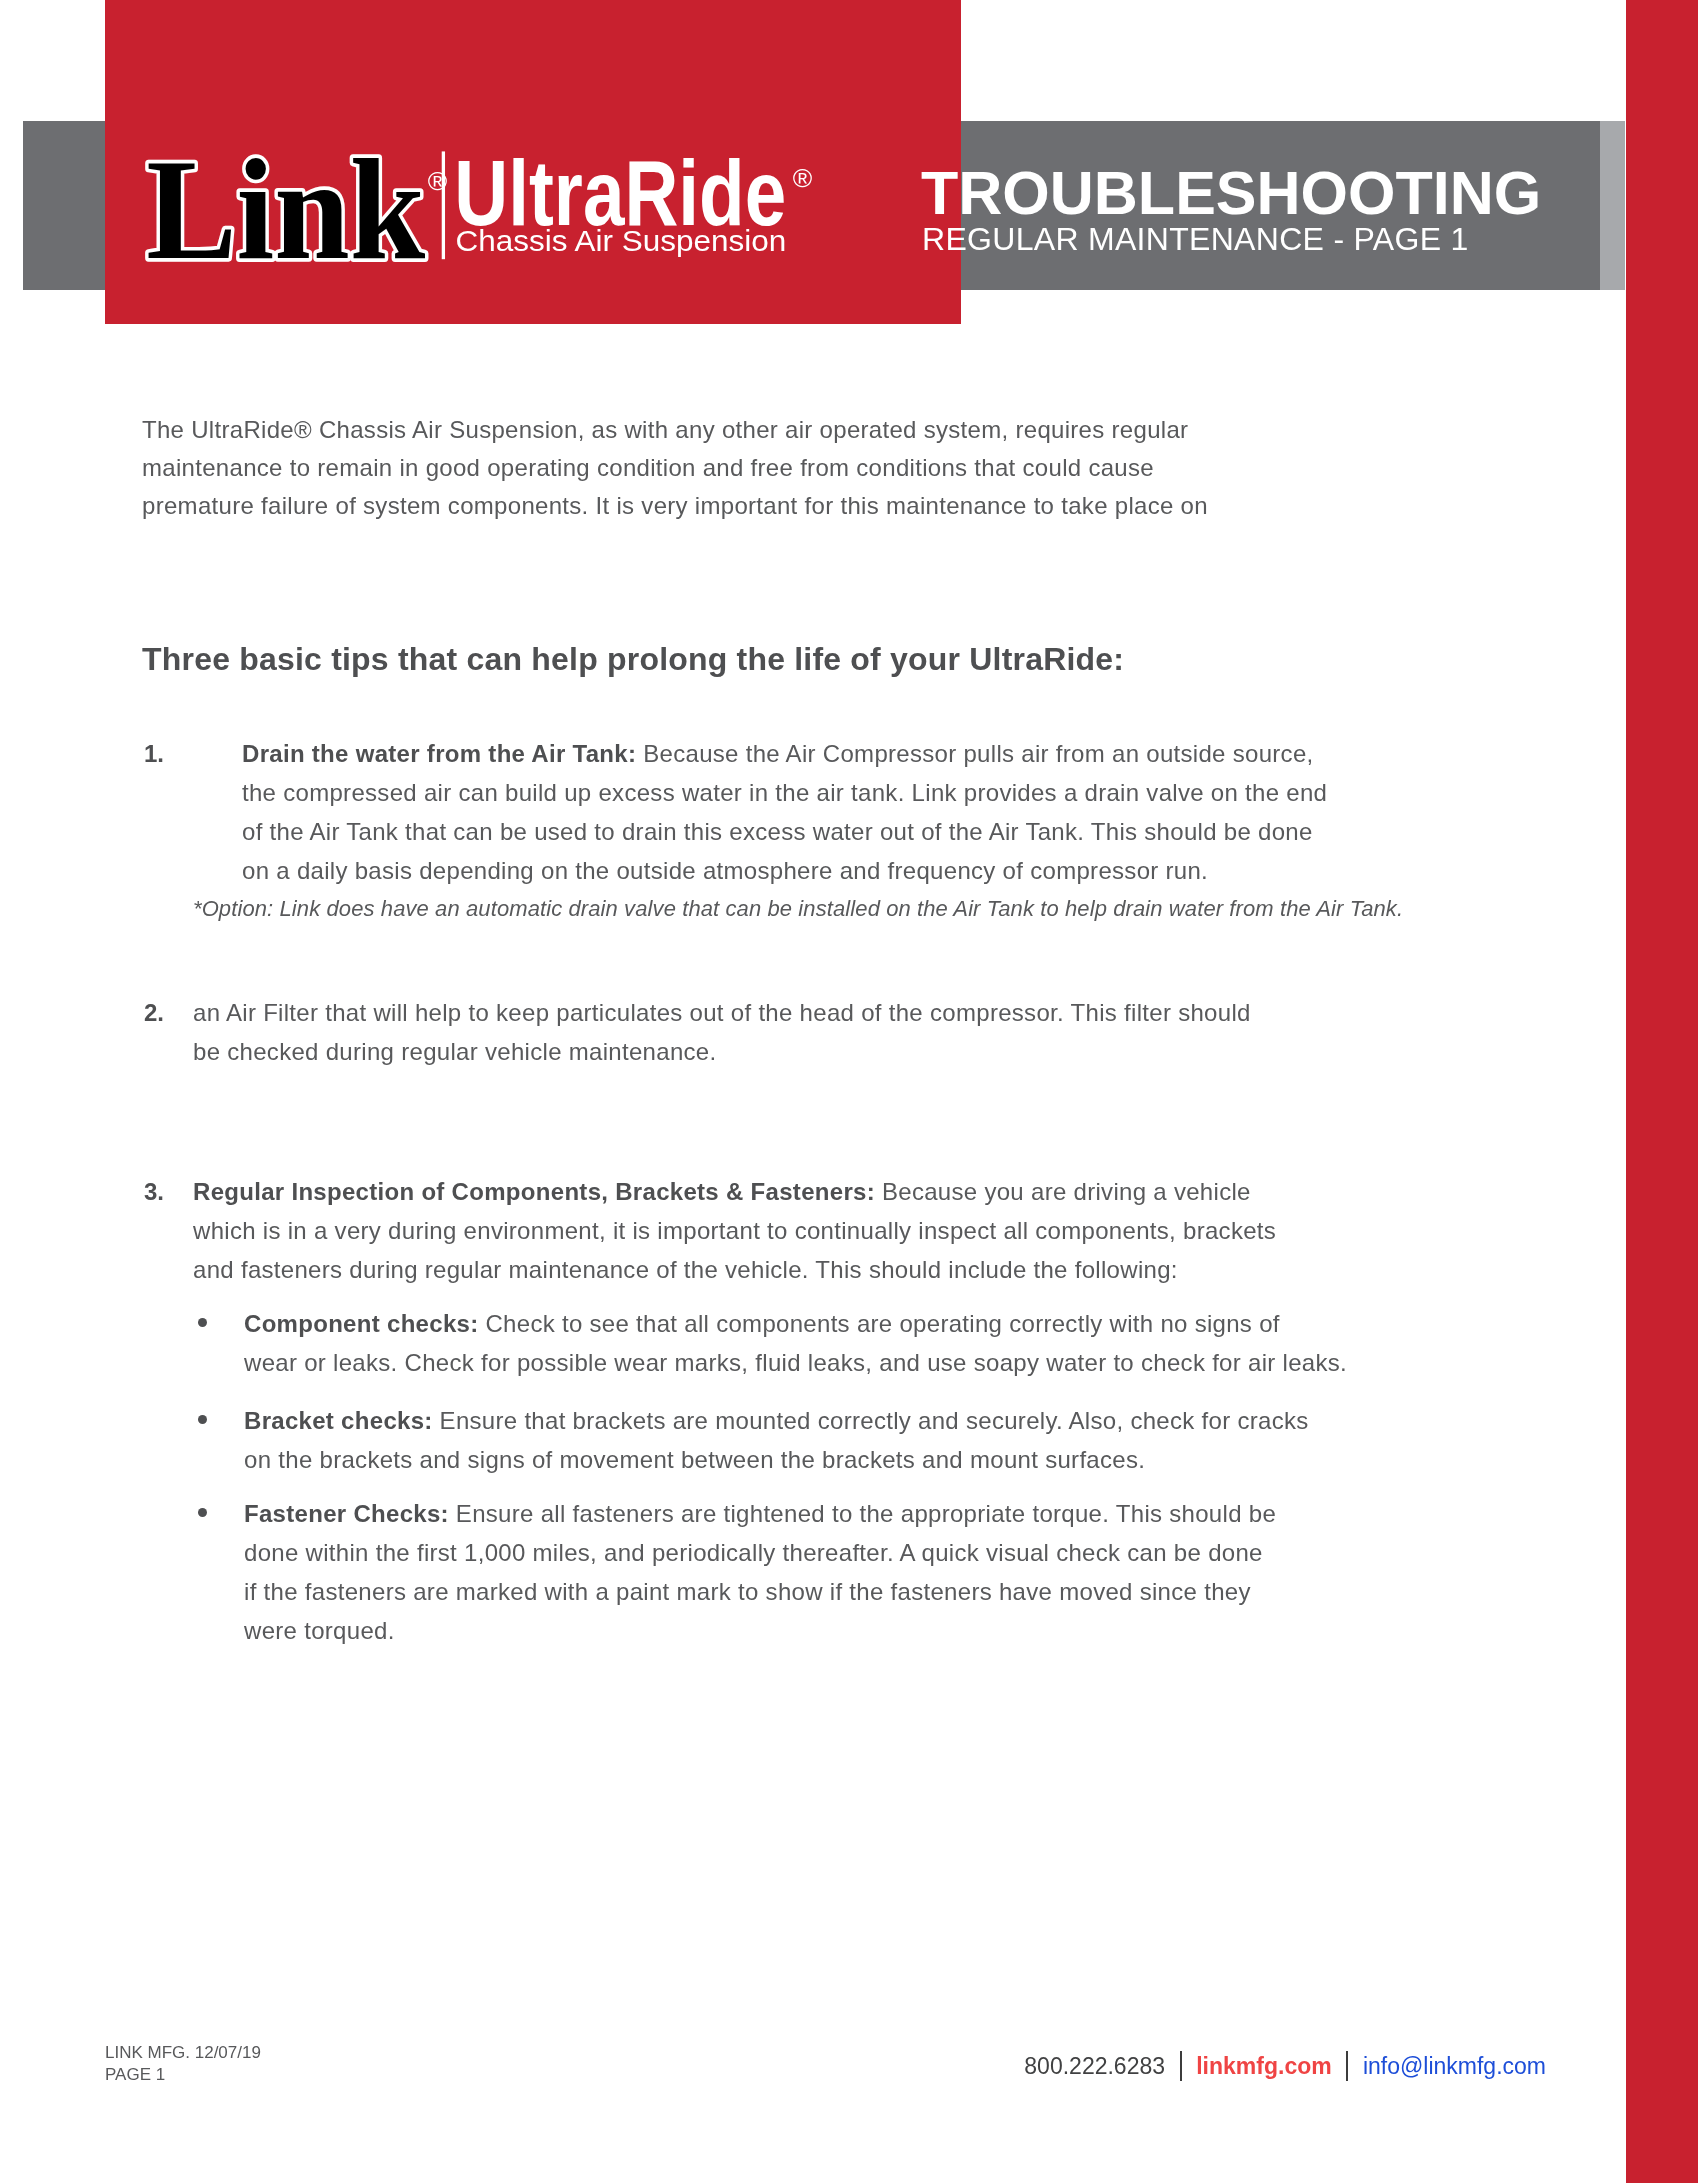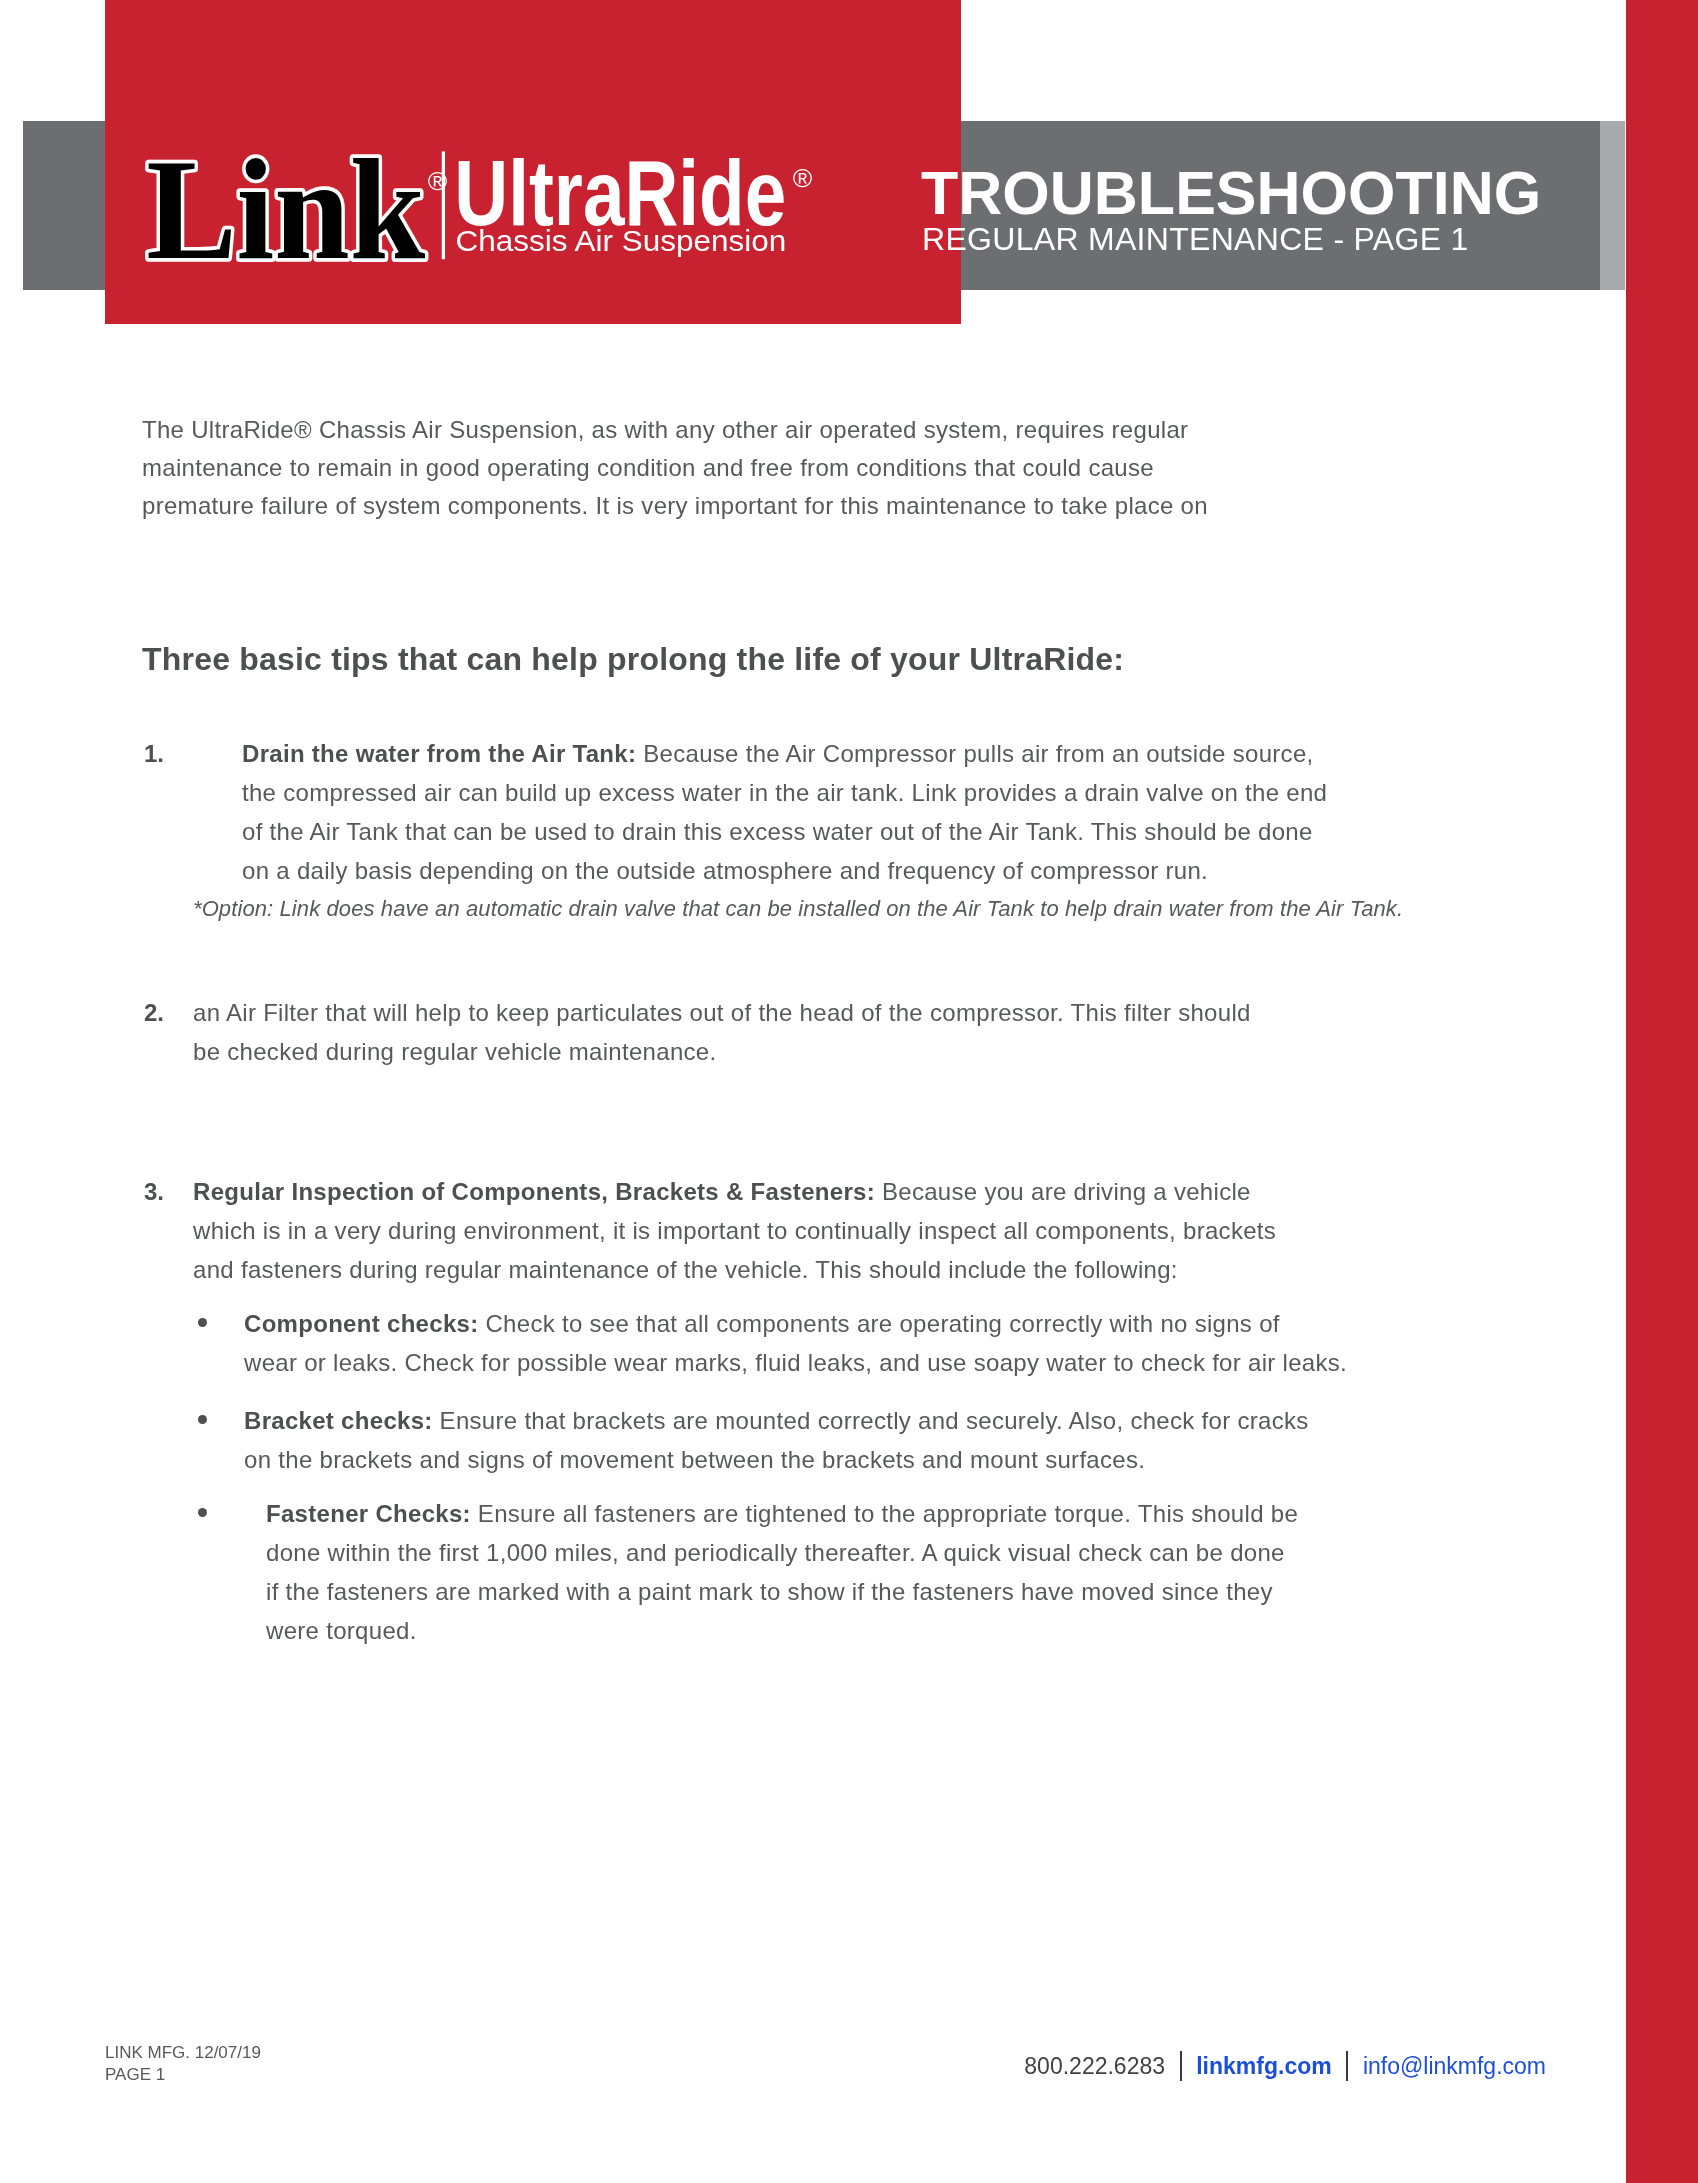--- a/index.html
+++ b/index.html
@@ -54,21 +54,21 @@
   .footer-left .fl{white-space:nowrap;}
   .footer-right{
     right:152px;top:2051px;
     display:flex;align-items:center;
     font-size:23px;color:#404142;white-space:nowrap;
   }
   .footer-sep{
     display:inline-block;width:2px;height:30px;background:#3c3c3c;
     margin:0 14.6px;
   }
-  .site{font-weight:bold;color:#1d4ed8;text-decoration:none;}
+  .site{font-weight:bold;color:#ef4444;text-decoration:none;}
   .mail{color:#1d4ed8;text-decoration:none;}
 </style>
 </head>
 <body>
 
 <div class="page">
 
   <div class="abs band"></div>
   <div class="abs band-light"></div>
   <div class="abs edge-bar"></div>
@@ -123,21 +123,21 @@
     <div class="line">wear or leaks. Check for possible wear marks, fluid leaks, and use soapy water to check for air leaks.</div>
   </div>
 
   <div class="abs bullet-dot" style="left:198px;top:1415px;"></div>
   <div class="abs bodytext item-text" style="left:244px;top:1401px;">
     <div class="line"><span class="lead">Bracket checks:</span> <span>Ensure that brackets are mounted correctly and securely. Also, check for cracks</span></div>
     <div class="line">on the brackets and signs of movement between the brackets and mount surfaces.</div>
   </div>
 
   <div class="abs bullet-dot" style="left:198px;top:1508px;"></div>
-  <div class="abs bodytext item-text" style="left:244px;top:1494px;margin-left:22px;">
+  <div class="abs bodytext item-text" style="left:244px;top:1494px;">
     <div class="line"><span class="lead">Fastener Checks:</span> <span>Ensure all fasteners are tightened to the appropriate torque. This should be</span></div>
     <div class="line">done within the first 1,000 miles, and periodically thereafter. A quick visual check can be done</div>
     <div class="line">if the fasteners are marked with a paint mark to show if the fasteners have moved since they</div>
     <div class="line">were torqued.</div>
   </div>
 
   <div class="abs footer-left">
     <div class="fl">LINK MFG. 12/07/19</div>
     <div class="fl">PAGE 1</div>
   </div>

